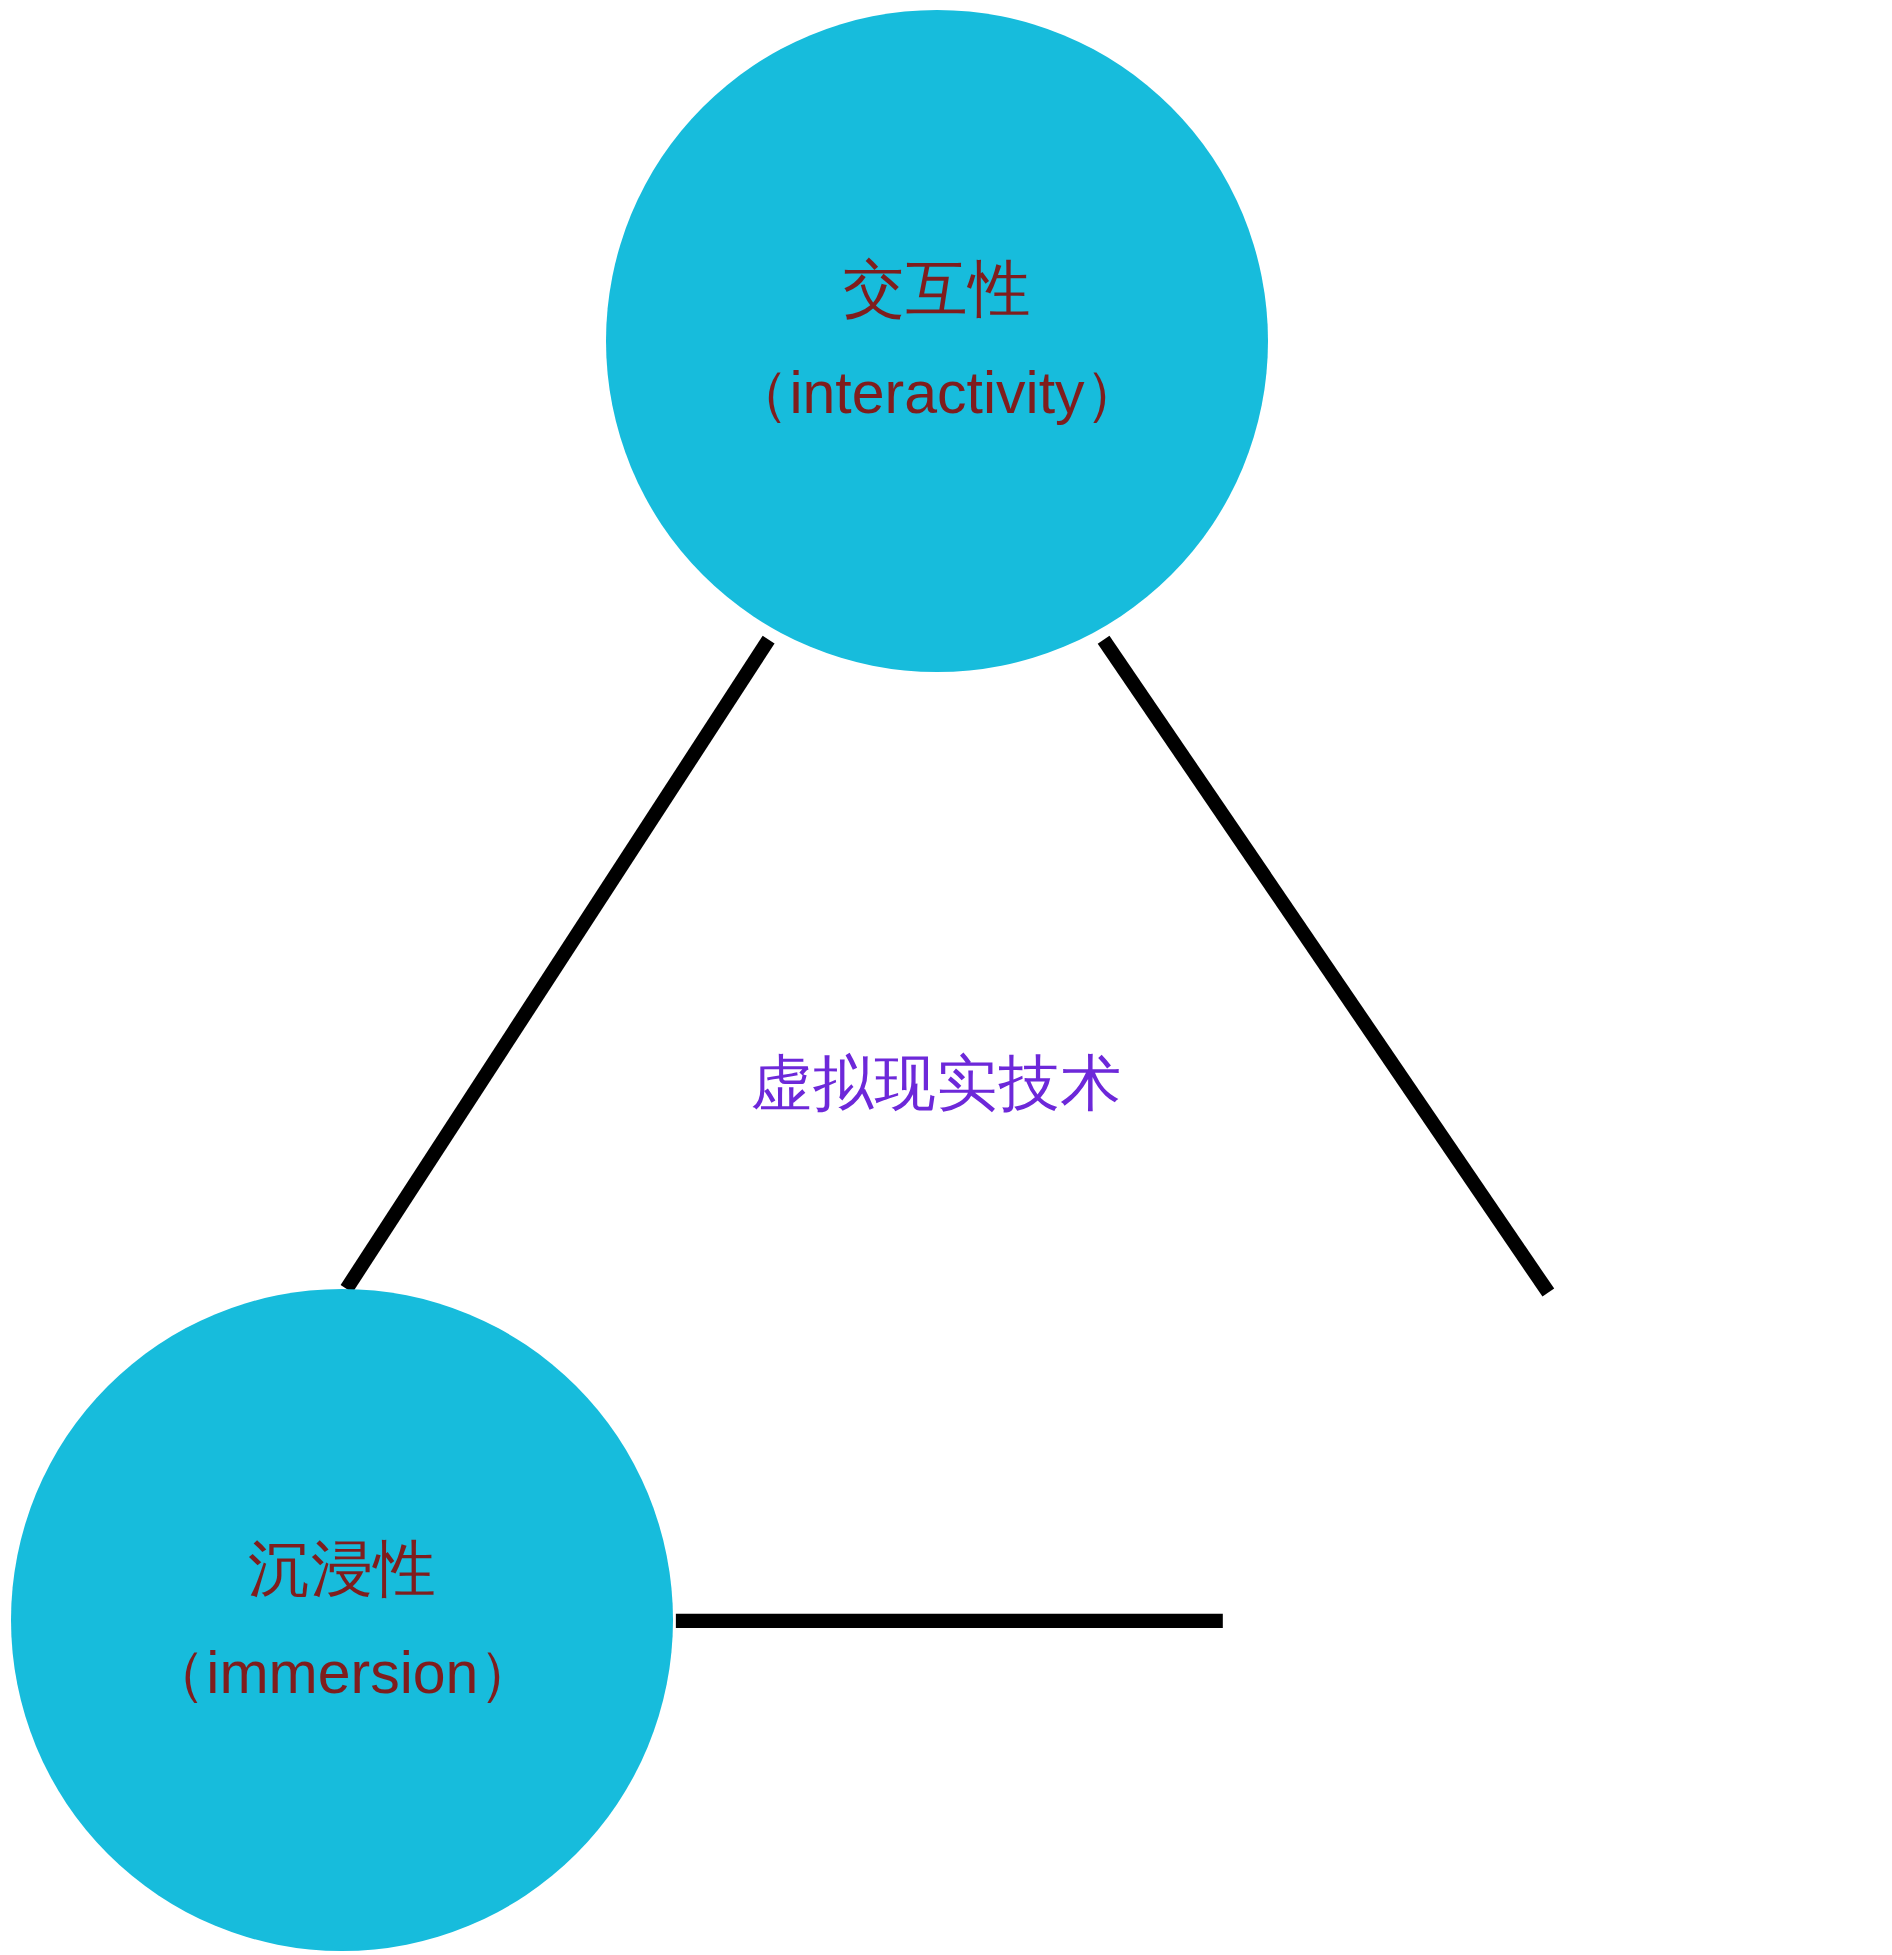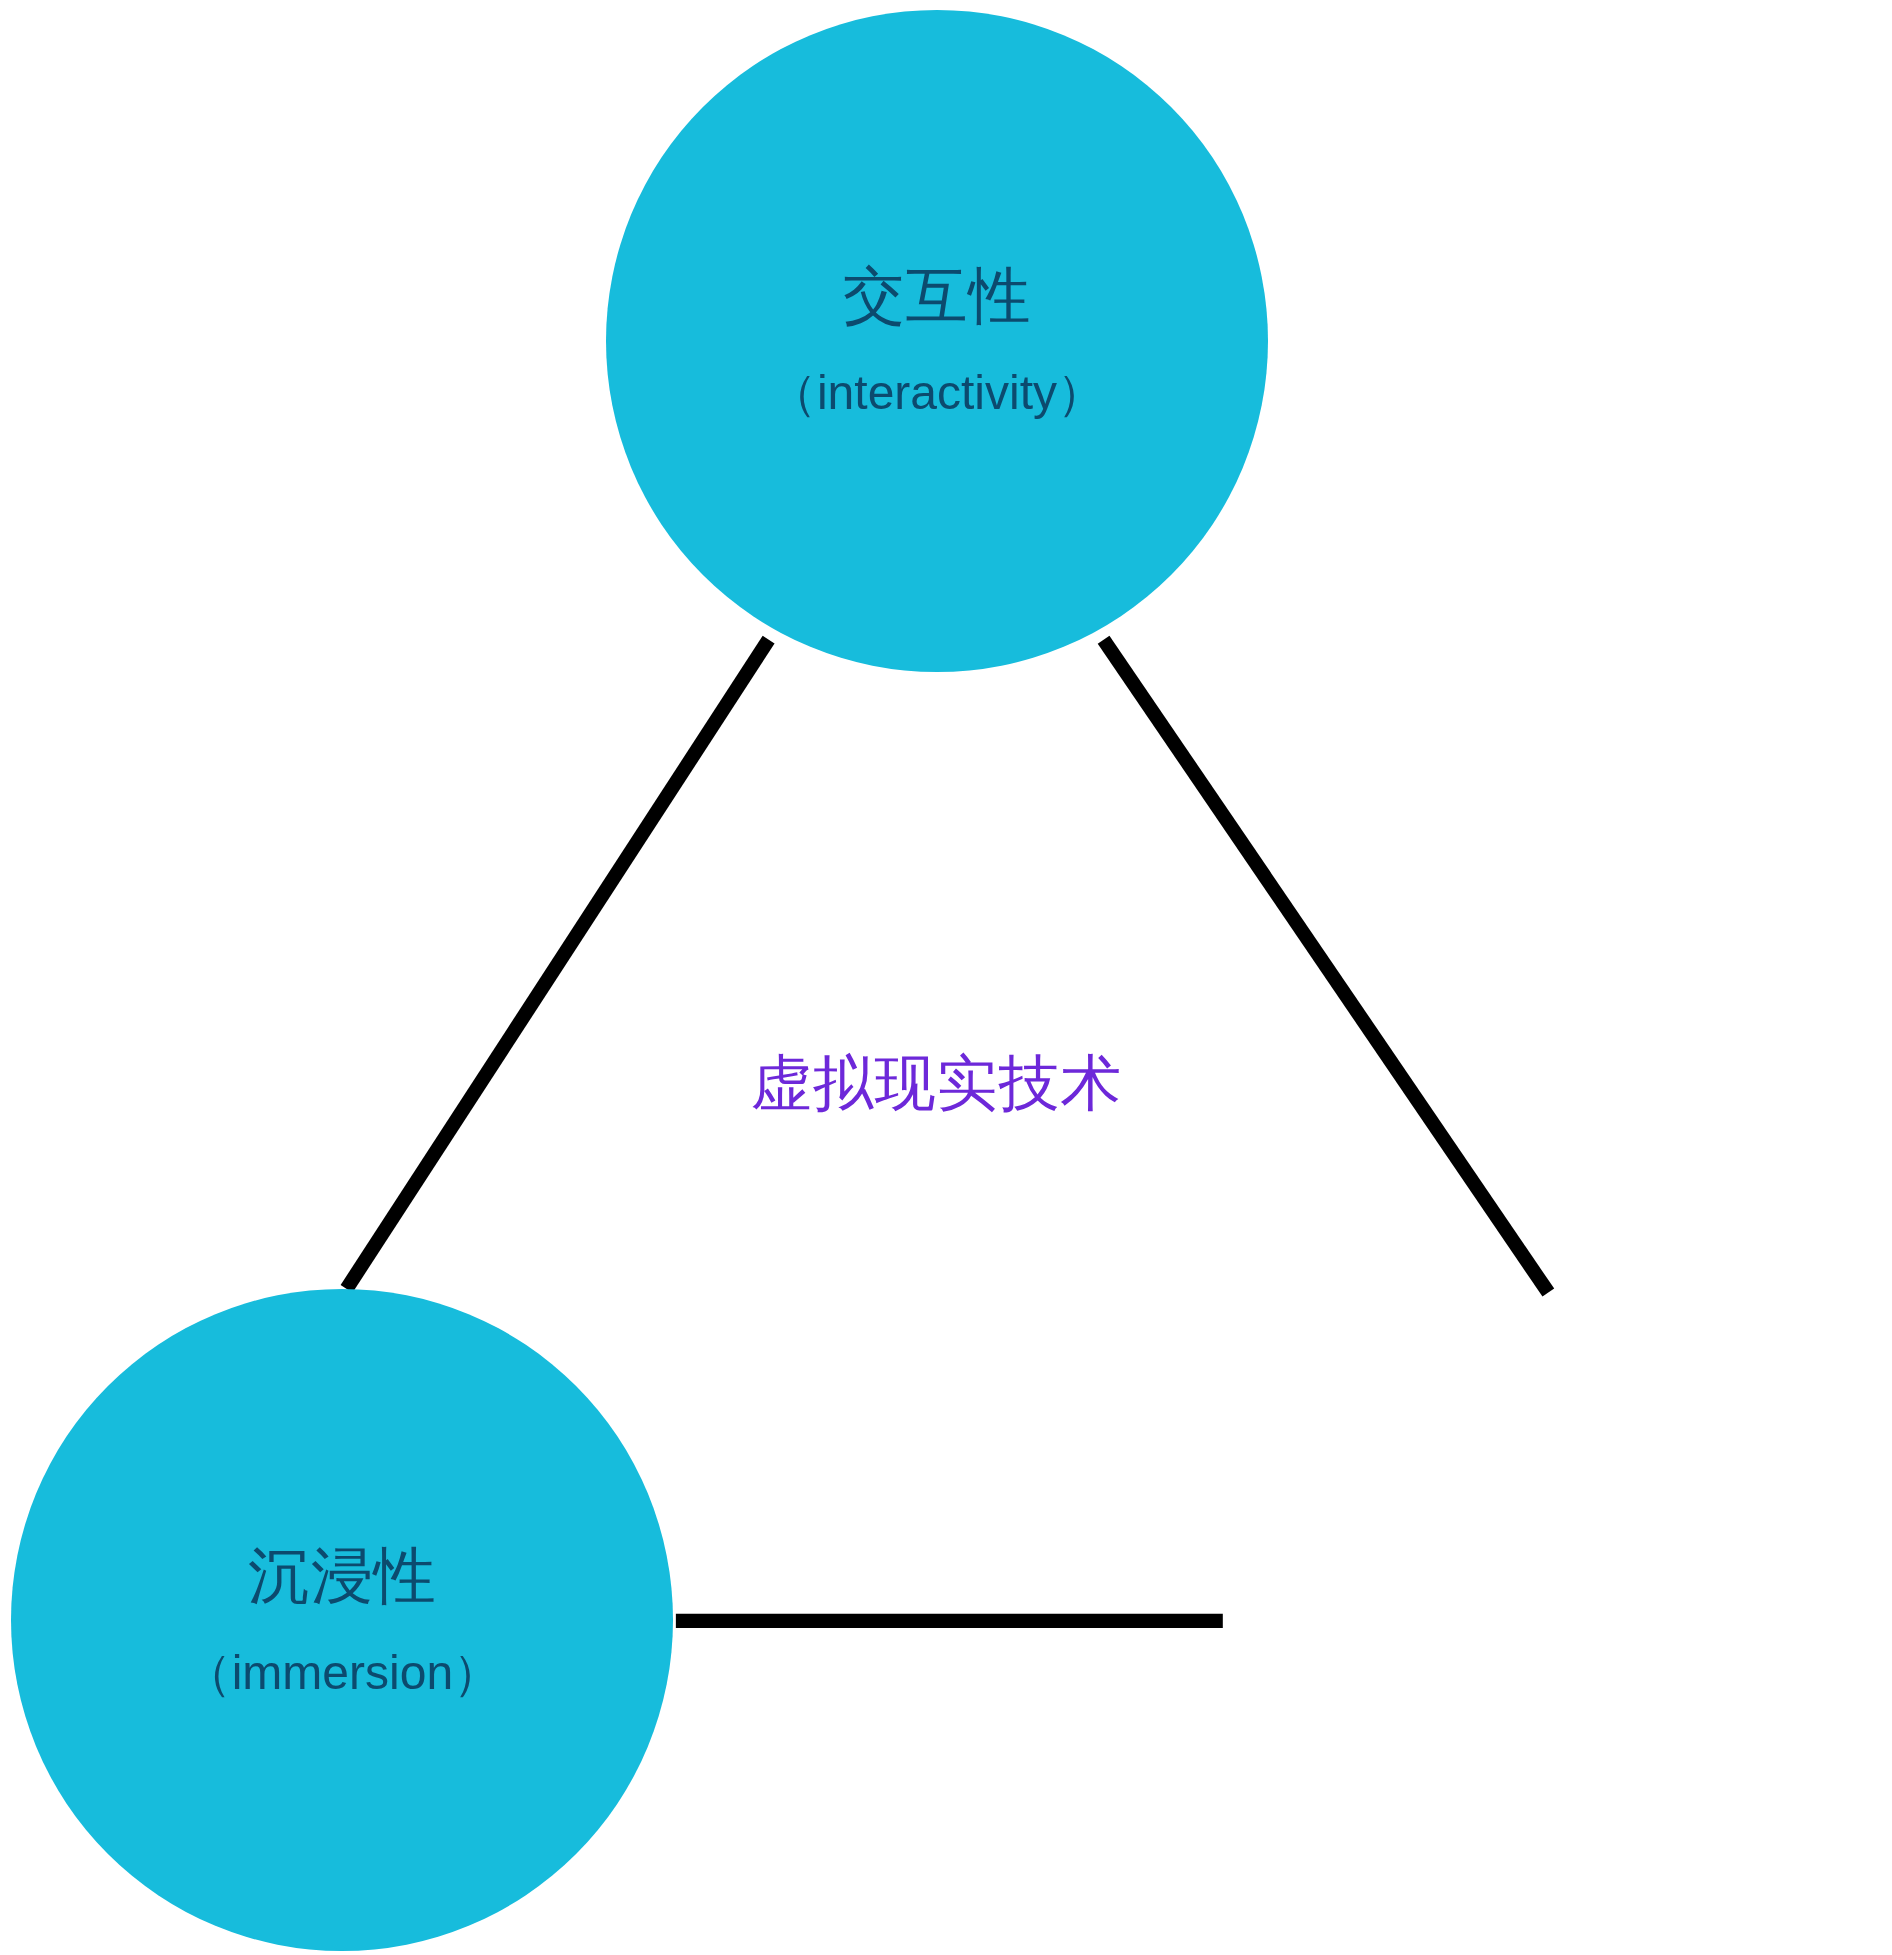--- a/index.html
+++ b/index.html
@@ -27,31 +27,31 @@
   .node-circle {
     position: absolute;
     border-radius: 50%;
     display: flex;
     flex-direction: column;
     align-items: center;
     justify-content: center;
     box-sizing: border-box;
     text-align: center;
     line-height: 1.26;
-    color: #0c4a6e;
+    color: #7f1d1d;
     gap: 22px;
   }
   .node-label-cn {
     font-size: 62px;
     font-weight: 400;
     letter-spacing: 0.9px;
     white-space: nowrap;
   }
   .node-label-en {
-    font-size: 48px;
+    font-size: 59px;
     font-weight: 400;
     white-space: nowrap;
     margin-top: 5.7px;
   }
   
   #node-interactivity {
     left: 606px;
     top: 9.5px;
     width: 662px;
     height: 662px;

